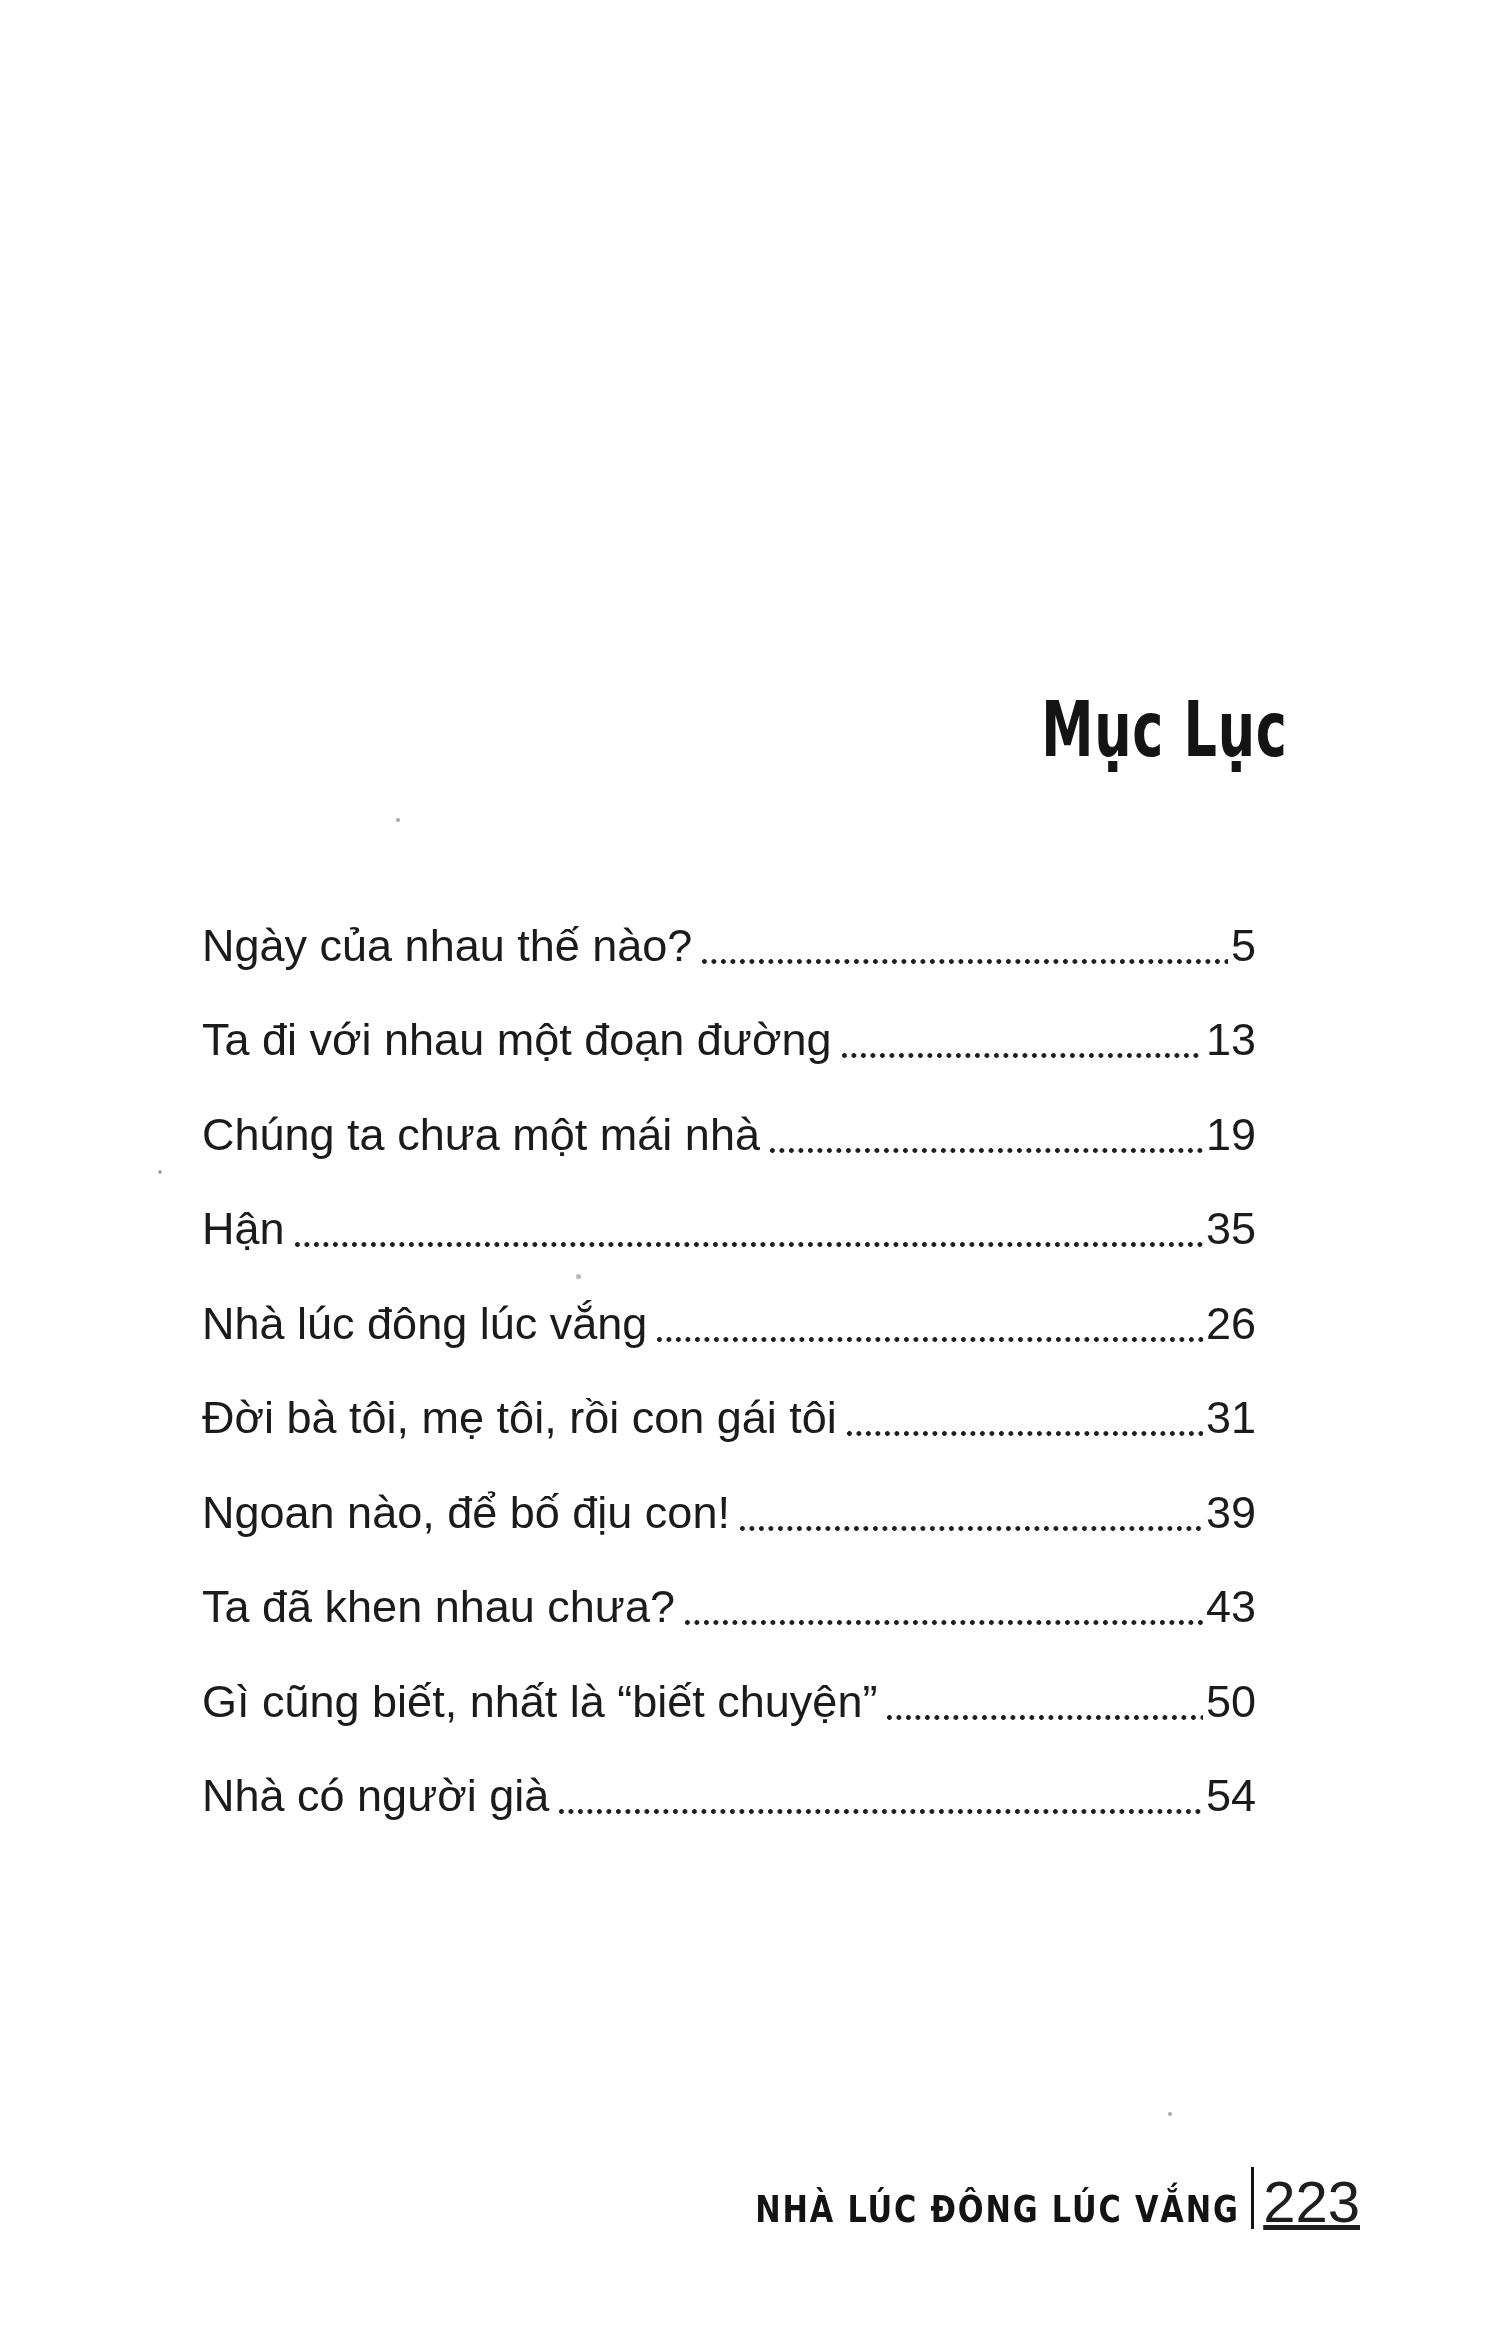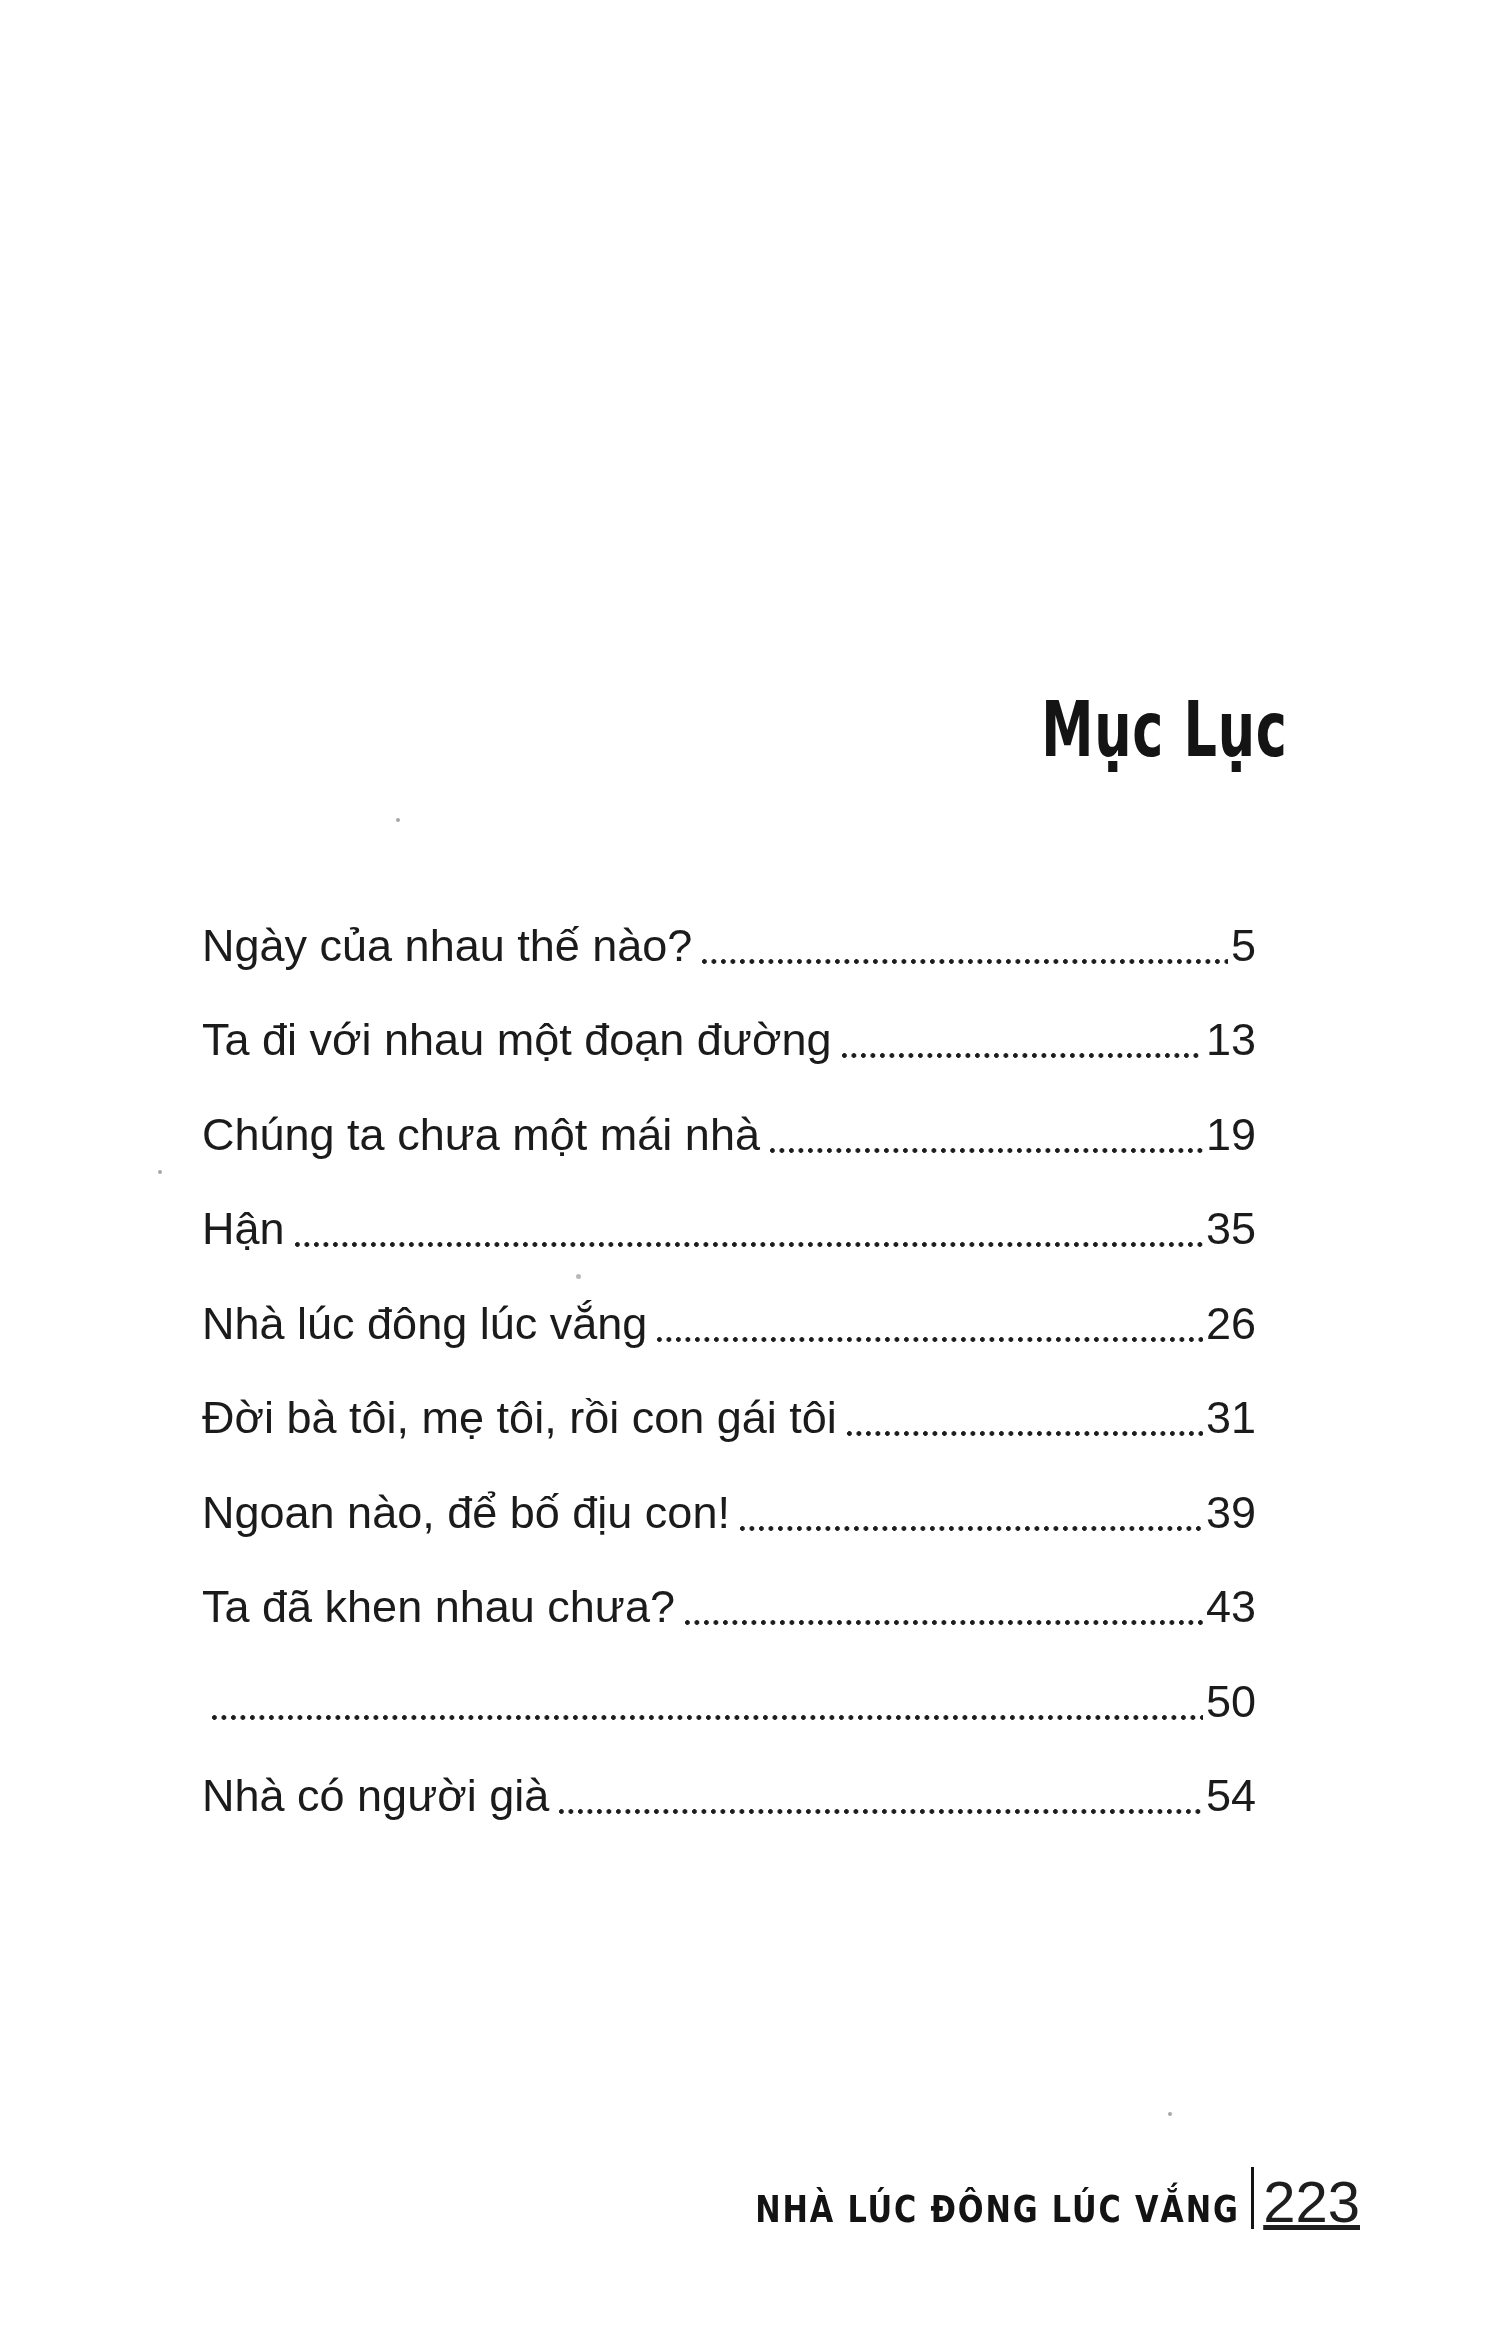--- a/index.html
+++ b/index.html
@@ -163,20 +163,21 @@
   </div>
 
   <div class="toc-row">
     <span class="entry-title">Ta đã khen nhau chưa?</span>
     <span class="leader"></span>
     <span class="entry-page">43</span>
   </div>
 
 
   <div class="toc-row">
+    <span class="entry-title">Gì cũng biết, nhất là “biết chuyện”</span>
     <span class="leader"></span>
     <span class="entry-page">50</span>
   </div>
 
   <div class="toc-row">
     <span class="entry-title">Nhà có người già</span>
     <span class="leader"></span>
     <span class="entry-page">54</span>
   </div>
 

